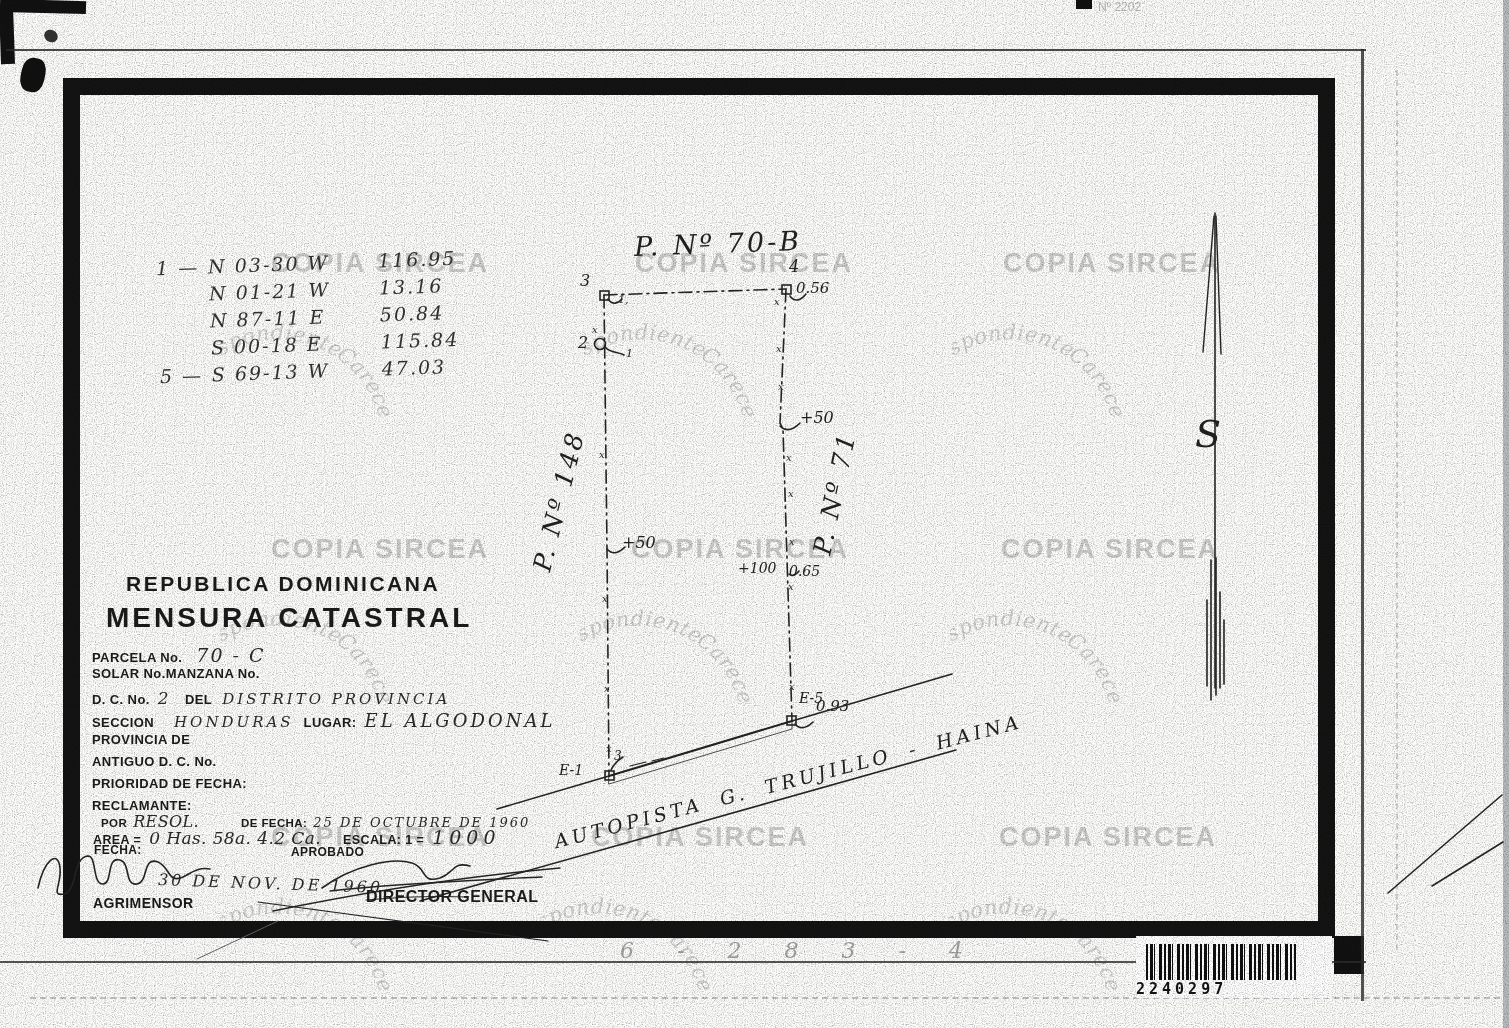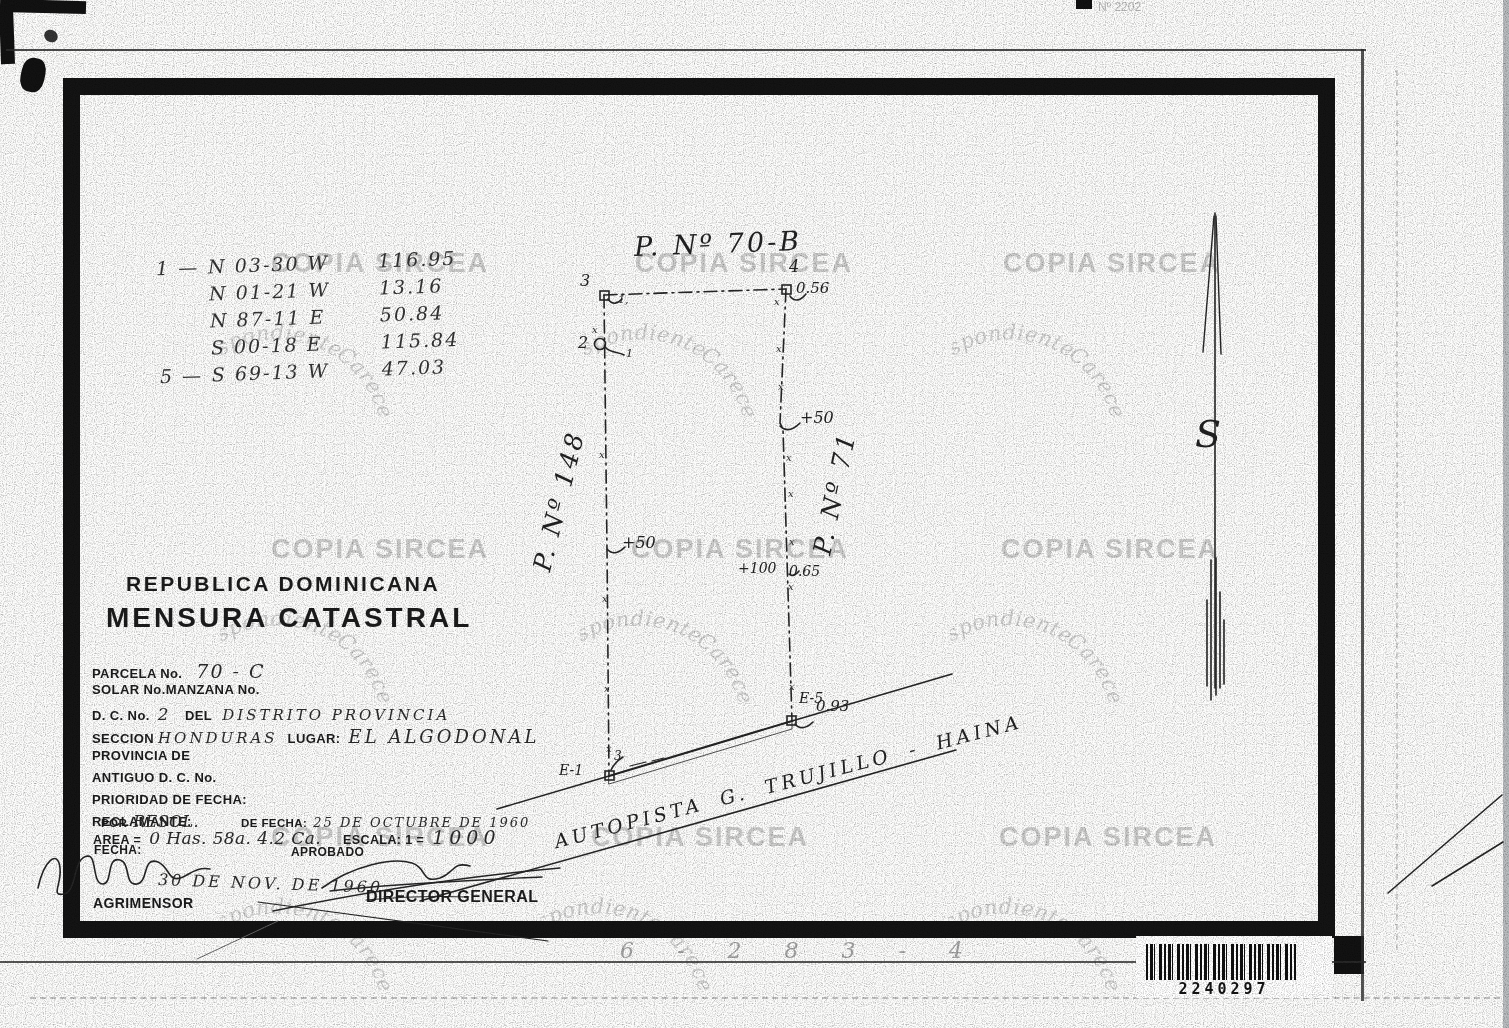--- a/index.html
+++ b/index.html
@@ -36,21 +36,21 @@
   .bear .bg{width:170px;}
   
   .tb{position:absolute;left:92px;top:572px;width:520px;z-index:5;}
   .tb .line{height:22px;font-size:13px;white-space:nowrap;}
   .val{font-family:"DejaVu Serif",serif;font-style:italic;font-weight:normal;color:#2b2b2b;}
   
   .bclabel{position:absolute;left:1136px;top:936px;width:196px;height:62px;background:#fff;z-index:6;}
   .bcbars{position:absolute;left:10px;top:8px;width:150px;height:36px;background:
     repeating-linear-gradient(90deg,#101010 0 2px,#fff 2px 4px,#101010 4px 7px,#fff 7px 8px,
     #101010 8px 9px,#fff 9px 13px,#101010 13px 16px,#fff 16px 18px);}
-  .bcnum{position:absolute;left:0;top:44px;width:176px;text-align:center;
+  .bcnum{position:absolute;left:0;top:44px;width:176px;
          font-family:"DejaVu Sans Mono",monospace;font-weight:bold;font-size:15px;letter-spacing:4px;color:#141414;}
   .grain{position:absolute;left:0;top:0;z-index:7;pointer-events:none;opacity:.45;}
 </style>
 </head>
 <body>
 
 <div class="page">
 
   
   <svg width="0" height="0">
@@ -264,24 +264,24 @@
   <div class="ann" style="left:789px;top:563px;font-size:14px">0.65</div>
   <div class="ann" style="left:799px;top:690px;font-size:14px">E-5</div>
   <div class="ann" style="left:816px;top:697px;font-size:15px">0.93</div>
   <div class="ann" style="left:559px;top:762px;font-size:14px">E-1</div>
   <div class="ann" style="left:614px;top:749px;font-size:12px">3</div>
 
   
   <div class="tb pr">
     <div style="margin-left:34px;font-size:21px;letter-spacing:2.5px">REPUBLICA DOMINICANA</div>
     <div style="margin-top:6px;margin-left:14px;font-size:28px;letter-spacing:3px">MENSURA CATASTRAL</div>
-    <div class="line" style="margin-top:26px"><span>PARCELA No.</span><span class="val" style="margin-left:14px;font-size:19px;letter-spacing:2px">70 - C</span></div>
+    <div class="line" style="margin-top:10px"><span>PARCELA No.</span><span class="val" style="margin-left:14px;font-size:19px;letter-spacing:2px">70 - C</span></div>
     <div class="line"><span>SOLAR No.</span><span style="">MANZANA No.</span></div>
     <div class="line"><span>D. C. No.</span><span class="val" style="margin-left:8px;font-size:17px">2</span><span style="margin-left:16px">DEL</span><span class="val" style="margin-left:10px;font-size:15px;letter-spacing:3px">DISTRITO PROVINCIA</span></div>
-    <div class="line"><span>SECCION</span><span class="val" style="margin-left:4px;font-size:15px;letter-spacing:3px">HONDURAS</span><span style="margin-left:10px">LUGAR:</span><span class="val" style="margin-left:8px;font-size:18px;letter-spacing:3px">EL ALGODONAL</span></div>
+    <div class="line"><span>SECCION</span><span class="val" style="margin-left:20px;font-size:15px;letter-spacing:3px">HONDURAS</span><span style="margin-left:10px">LUGAR:</span><span class="val" style="margin-left:8px;font-size:18px;letter-spacing:3px">EL ALGODONAL</span></div>
     <div class="line"><span>PROVINCIA DE</span></div>
     <div class="line"><span>ANTIGUO D. C. No.</span></div>
     <div class="line"><span>PRIORIDAD DE FECHA:</span></div>
     <div class="line"><span>RECLAMANTE:</span></div>
   </div>
   <div class="ab pr" style="left:101px;top:812px;font-size:11.5px;z-index:5"><span>POR</span><span class="val" style="margin-left:6px;font-size:16px">RESOL.</span><span style="margin-left:42px">DE FECHA:</span><span class="val" style="margin-left:6px;font-size:13px;letter-spacing:2px">25 DE OCTUBRE DE 1960</span></div>
   <div class="ab pr" style="left:93px;top:826px;font-size:12.5px;z-index:5"><span>AREA =</span><span class="val" style="margin-left:8px;font-size:17px">0 Has. 58a. 4.2 Ca.</span><span style="margin-left:22px">ESCALA: 1 =</span><span class="val" style="margin-left:8px;font-size:19px;letter-spacing:5px">1000</span></div>
   <div class="ab pr" style="left:94px;top:843px;font-size:12px;z-index:5">FECHA:</div>
   <div class="ab pr" style="left:291px;top:845px;font-size:12px;z-index:5">APROBADO</div>
   <div class="ab pr" style="left:93px;top:895px;font-size:14px;z-index:5">AGRIMENSOR</div>

